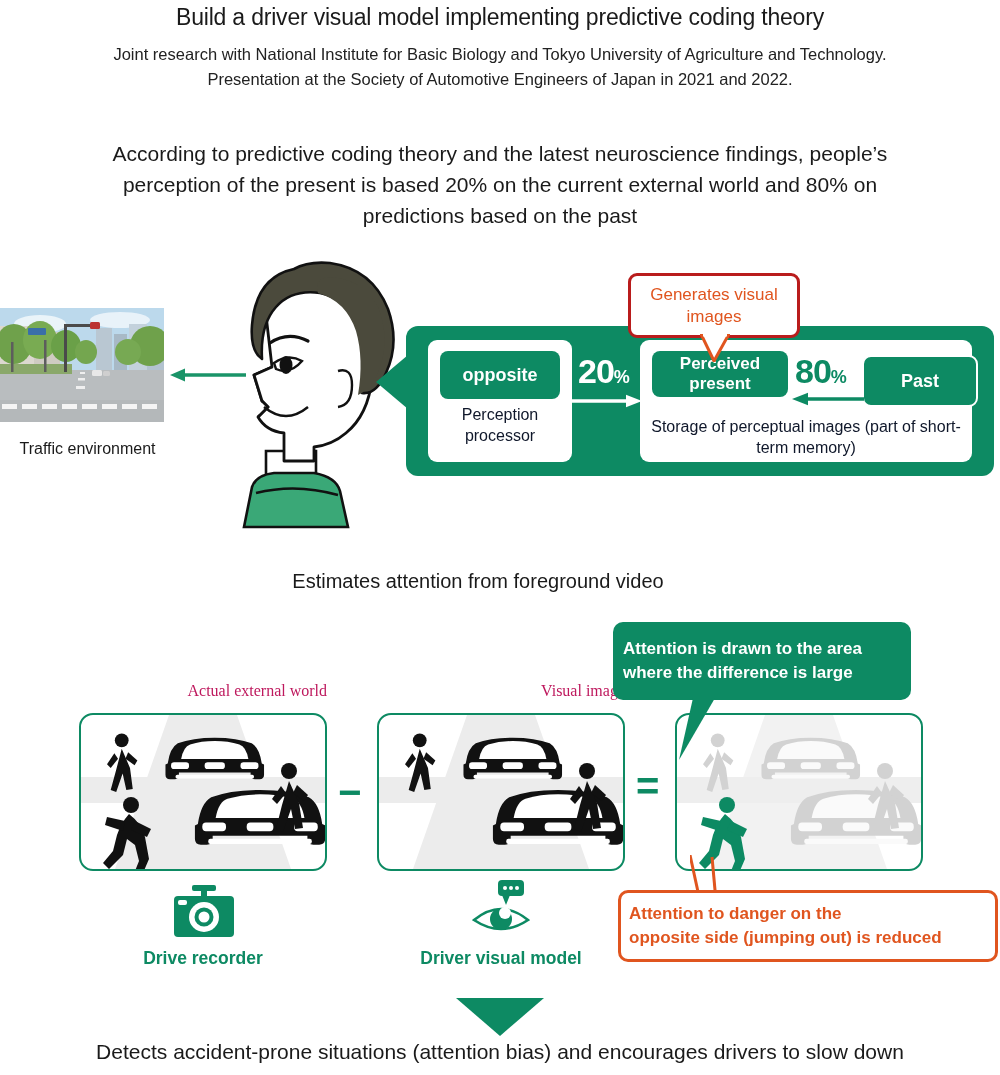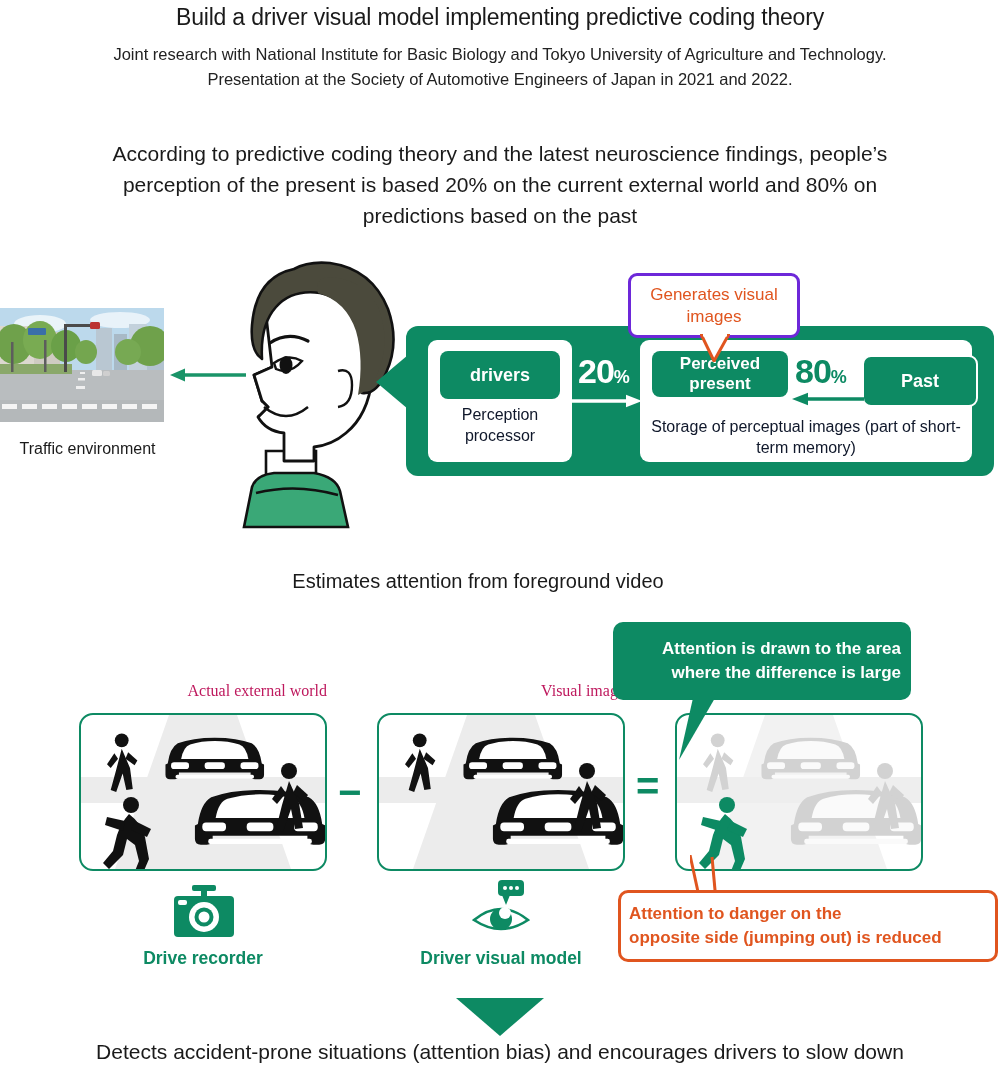--- a/index.html
+++ b/index.html
@@ -77,21 +77,21 @@
   .pct .s { font-size: 18px; }
   #pct20 { left: 578px; top: 352px; color: #ffffff; }
   #pct80 { left: 795px; top: 352px; color: #0d8a63; }
 
   #arrow20 { position: absolute; left: 570px; top: 394px; width: 72px; height: 14px; }
   #arrow80 { position: absolute; left: 792px; top: 392px; width: 72px; height: 14px; }
 
   
   #callout-generates {
     position: absolute; left: 628px; top: 273px; width: 172px; height: 65px;
-    background: #fff; border: 3px solid #6d28d9; border-radius: 9px;
+    background: #fff; border: 3px solid #b91c1c; border-radius: 9px;
     color: #e0551f; font-size: 17px; line-height: 22px; text-align: center;
     display: flex; align-items: center; justify-content: center; padding: 0 8px;
   }
   #callout-generates-tail { position: absolute; left: 700px; top: 334px; width: 30px; height: 28px; }
 
   
   #estimates-label {
     position: absolute; left: 0; top: 570px; width: 956px;
     text-align: center; font-size: 20px; color: #1a1a1a;
   }
@@ -113,21 +113,21 @@
     position: absolute; color: #0d8a63; font-weight: bold;
     font-size: 40px; line-height: 1;
   }
   #op-minus { left: 338px; top: 772px; }
   #op-equals { left: 636px; top: 766px; }
 
   
   #callout-attention {
     position: absolute; left: 613px; top: 622px; width: 298px; height: 78px;
     background: #0d8a63; border-radius: 10px; color: #ffffff;
-    font-weight: bold; font-size: 17px; line-height: 24px; text-align: right;
+    font-weight: bold; font-size: 17px; line-height: 24px; text-align: left;
     display: flex; align-items: center; justify-content: center; padding: 0 10px;
   }
   #callout-attention-tail { position: absolute; left: 675px; top: 698px; width: 40px; height: 64px; }
 
   
   #callout-reduced {
     position: absolute; left: 618px; top: 890px; width: 380px; height: 72px;
     background: #ffffff; border: 3px solid #e0551f; border-radius: 10px;
     color: #e0551f; font-weight: bold; font-size: 17px; line-height: 24px;
     display: flex; align-items: center; padding: 0 8px;
@@ -246,21 +246,21 @@
 
   <div id="green-arrow-tail">
     <svg width="32" height="54" viewBox="0 0 32 54">
       <path d="M32 0 L32 54 L0 27 Z" fill="#0d8a63"></path>
     </svg>
   </div>
 
   <div id="green-panel">
 
     <div class="white-card" id="card-present">
-      <div class="gchip" id="chip-present">drivers</div>
+      <div class="gchip" id="chip-present">opposite</div>
       <div class="sub-cap" id="cap-perception">Perception processor</div>
     </div>
 
     <div class="white-card" id="card-memory">
       <div class="gchip" id="chip-perceived">Perceived present</div>
       <div class="sub-cap" id="cap-storage">Storage of perceptual images (part of short-term memory)</div>
     </div>
 
   </div>
 

